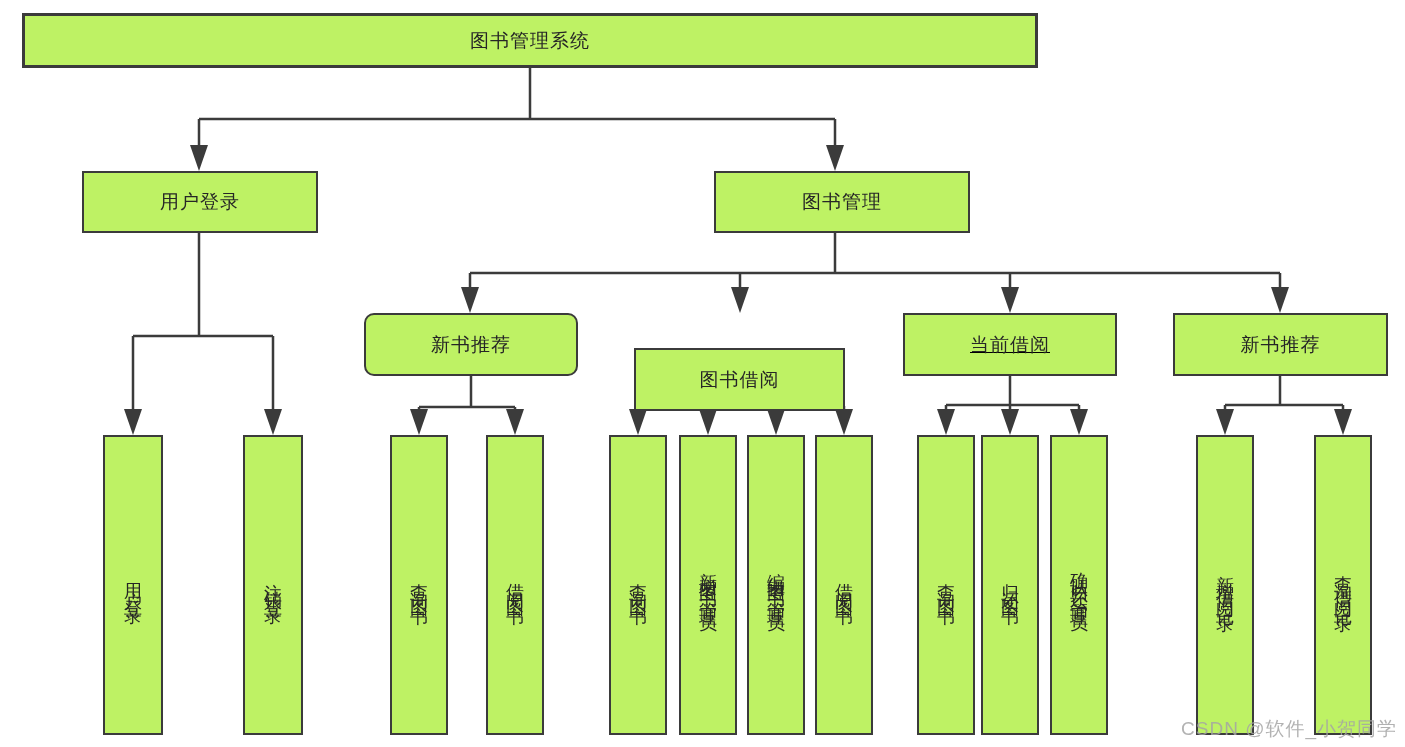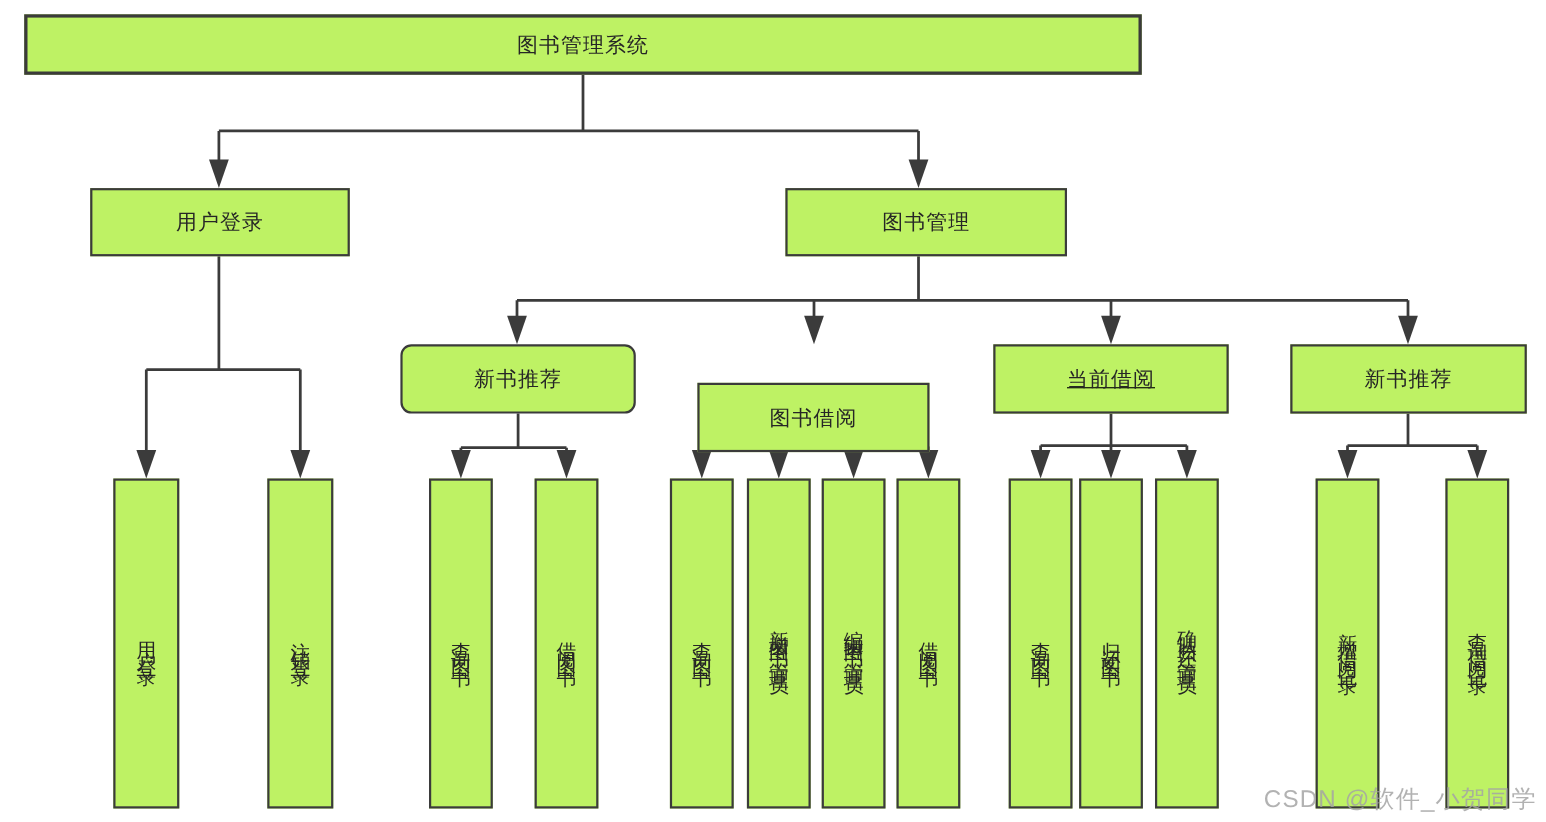--- a/index.html
+++ b/index.html
@@ -38,21 +38,21 @@
     text-orientation: mixed;
     font-size: 18px;
     color: #262626;
     letter-spacing: 8px;
     line-height: 1;
   }
   #watermark {
     position: absolute;
     right: 8px;
     bottom: 5px;
-    font-size: 22px;
+    font-size: 19px;
     color: rgba(165,165,165,0.85);
     letter-spacing: 1px;
     z-index: 2;
   }
 </style>
 </head>
 <body>
 
 <div id="canvas">
 

